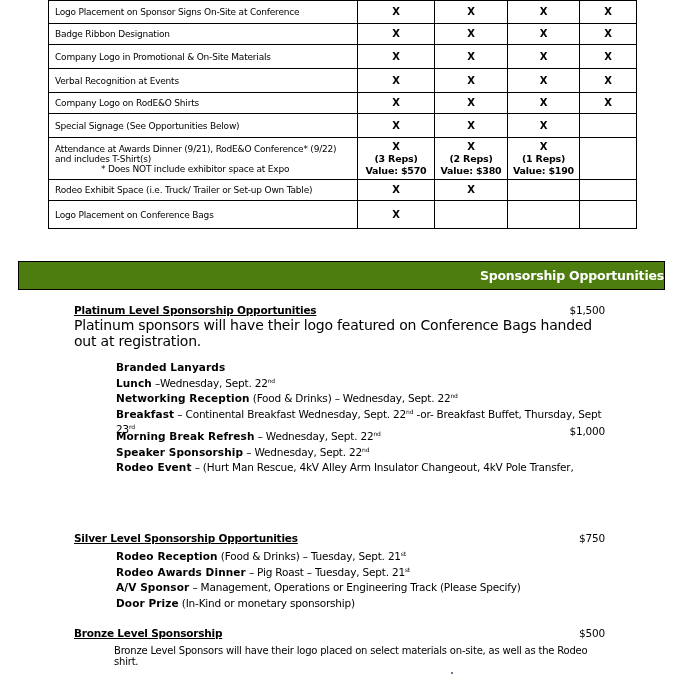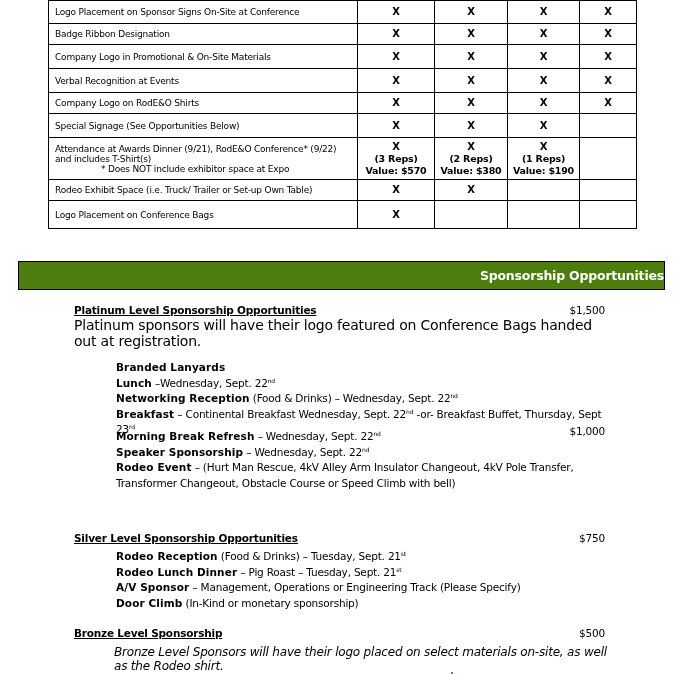--- a/index.html
+++ b/index.html
@@ -62,21 +62,21 @@
     .section li .cont { display:block; }
     sup { font-size: 6px; line-height: 0; vertical-align: super; }
 
     #sec-platinum { top: 304px; }
     #sec-platinum ul { margin-top: 11px; }
     #sec-gold { top: 425px; }
     #sec-gold ul { margin-top: 4px; }
     #sec-silver { top: 496px; margin-top: 36px; }
     #sec-silver ul { margin-top: 5px; }
     #sec-bronze { top: 627px; }
-    #sec-bronze .desc { margin-top: 6px; padding-left: 40px; font-size: 12px; font-style: italic; }
+    #sec-bronze .desc { margin-top: 6px; padding-left: 40px; font-size: 10px; }
 
     .dot { position:absolute; left: 451px; top: 672px; width: 2px; height: 2px; background:#6a7b9a; }
   </style>
 </head>
 <body>
 
 <table class="benefits">
   <tbody id="benefits-body">
       <tr class="h23">
         <td class="label"><span>Logo Placement on Sponsor Signs On-Site at Conference</span></td>
@@ -158,32 +158,32 @@
       <li><b>Networking Reception</b><span> (Food &amp; Drinks) – Wednesday, Sept. 22</span><sup>nd</sup></li>
       <li><b>Breakfast</b><span> – Continental Breakfast Wednesday, Sept. 22</span><sup>nd</sup><span> -or- Breakfast Buffet, Thursday, Sept 23</span><sup>rd</sup></li>
     </ul>
 </div>
 
 <div class="section" id="sec-gold">
   <span class="price">$1,000</span>
   <ul>
       <li><b>Morning Break Refresh</b><span> – Wednesday, Sept. 22</span><sup>nd</sup></li>
       <li><b>Speaker Sponsorship</b><span> – Wednesday, Sept. 22</span><sup>nd</sup></li>
-      <li><b>Rodeo Event</b><span> – (Hurt Man Rescue, 4kV Alley Arm Insulator Changeout, 4kV Pole Transfer,</span><span class="cont">Transformer Changeout, Obstacle Course or Speed Climb with bell)</span></li>
+      <li><b>Rodeo Event</b><span> – (Hurt Man Rescue, 4kV Alley Arm Insulator Changeout, 4kV Pole Transfer,</span></li>
     </ul>
 </div>
 
 <div class="section" id="sec-silver">
   <span class="title">Silver Level Sponsorship Opportunities</span>
   <span class="price">$750</span>
   <ul>
       <li><b>Rodeo Reception</b><span> (Food &amp; Drinks) – Tuesday, Sept. 21</span><sup>st</sup></li>
-      <li><b>Rodeo Lunch Dinner</b><span> – Pig Roast – Tuesday, Sept.  21</span><sup>st</sup></li>
+      <li><b>Rodeo Awards Dinner</b><span> – Pig Roast – Tuesday, Sept.  21</span><sup>st</sup></li>
       <li><b>A/V Sponsor</b><span> – Management, Operations or Engineering Track (Please Specify)</span></li>
-      <li><b>Door Climb</b><span> (In-Kind or monetary sponsorship)</span></li>
+      <li><b>Door Prize</b><span> (In-Kind or monetary sponsorship)</span></li>
     </ul>
 </div>
 
 <div class="section" id="sec-bronze">
   <span class="title">Bronze Level Sponsorship</span>
   <span class="price">$500</span>
   <div class="desc">Bronze Level Sponsors will have their logo placed on select materials on-site, as well as the Rodeo shirt.</div>
 </div>
 
 <div class="dot"></div>

